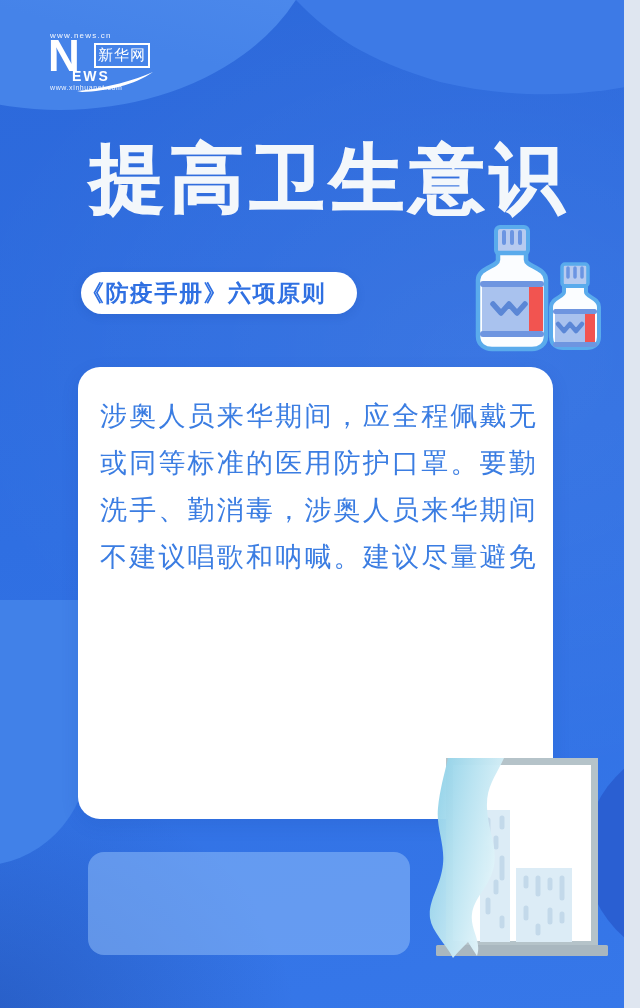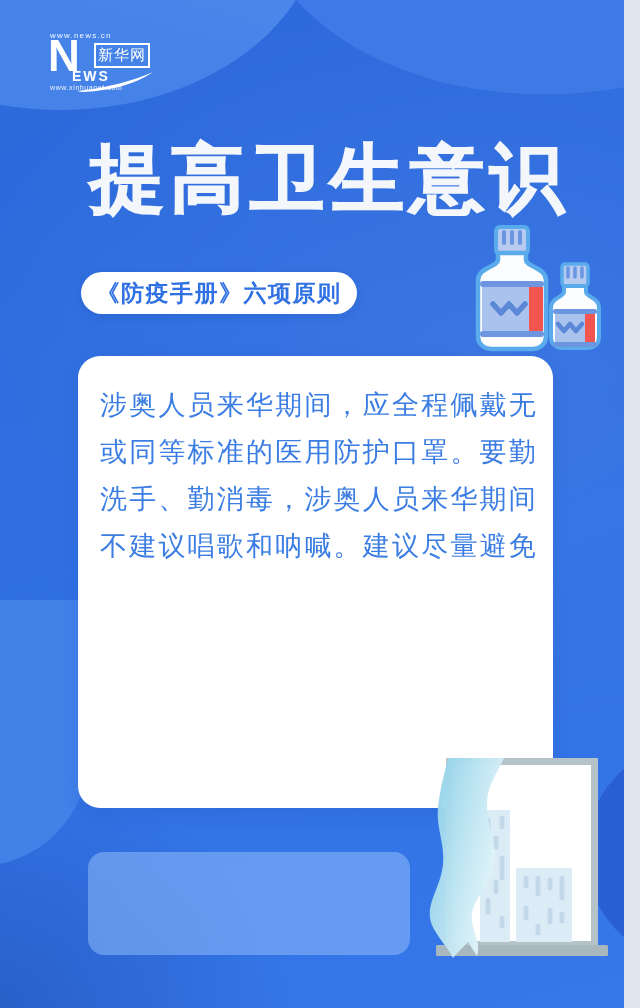--- a/index.html
+++ b/index.html
@@ -30,26 +30,26 @@
     font-size:15px;font-weight:400;letter-spacing:1px;white-space:nowrap;}
   .logo-ews{position:absolute;left:27px;top:38px;font-size:14px;font-weight:700;letter-spacing:2px;}
   .logo-swoosh{position:absolute;left:32px;top:42px;}
   .logo-url-bottom{position:absolute;left:5px;top:54px;font-size:7px;letter-spacing:.6px;opacity:.9;}
 
   
   .title{position:absolute;left:80px;top:132px;margin:10px;z-index:2;
     font-size:74px;line-height:74px;font-weight:900;letter-spacing:6px;color:#f3f7fb;
     -webkit-text-stroke:1.5px #f3f7fb;white-space:nowrap;}
   .pill{position:absolute;left:81px;top:272px;width:276px;height:42px;background:#ffffff;
-    border-radius:21px;display:flex;align-items:center;justify-content:center;z-index:2;
+    border-radius:21px;display:flex;align-items:center;z-index:2;
     box-shadow:0 3px 8px rgba(25,70,160,.18);}
   .pill-text{color:#2f70e2;font-size:23px;font-weight:600;letter-spacing:1.5px;white-space:nowrap;}
 
   
-  .card{position:absolute;left:78px;top:356px;width:475px;height:452px;background:#ffffff;
+  .card{position:absolute;left:78px;top:367px;width:475px;height:452px;background:#ffffff;
     border-radius:22px;box-sizing:border-box;padding:26px 12px 0 22px;overflow:hidden;z-index:2;
     box-shadow:0 6px 18px rgba(20,60,150,.12);}
   .card-line{font-size:27px;line-height:47px;letter-spacing:2.2px;color:#3b7de2;
     font-weight:500;white-space:nowrap;}
 
   
   .bottles-svg{position:absolute;left:470px;top:224px;z-index:3;}
   .window-svg{position:absolute;left:424px;top:750px;z-index:3;}
 </style>
 </head>

